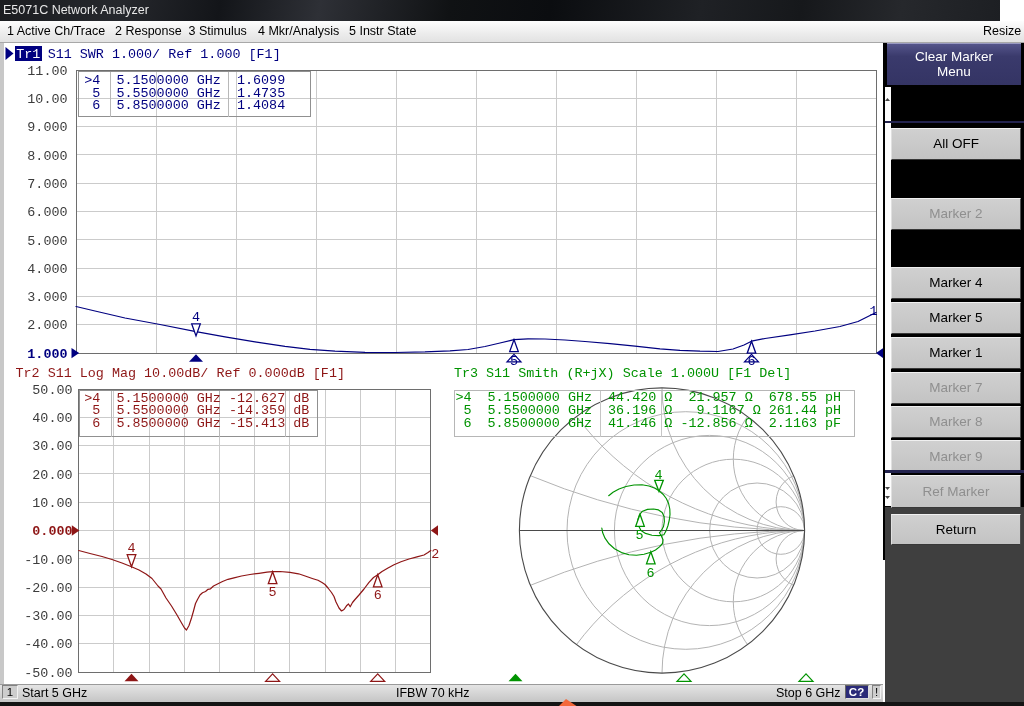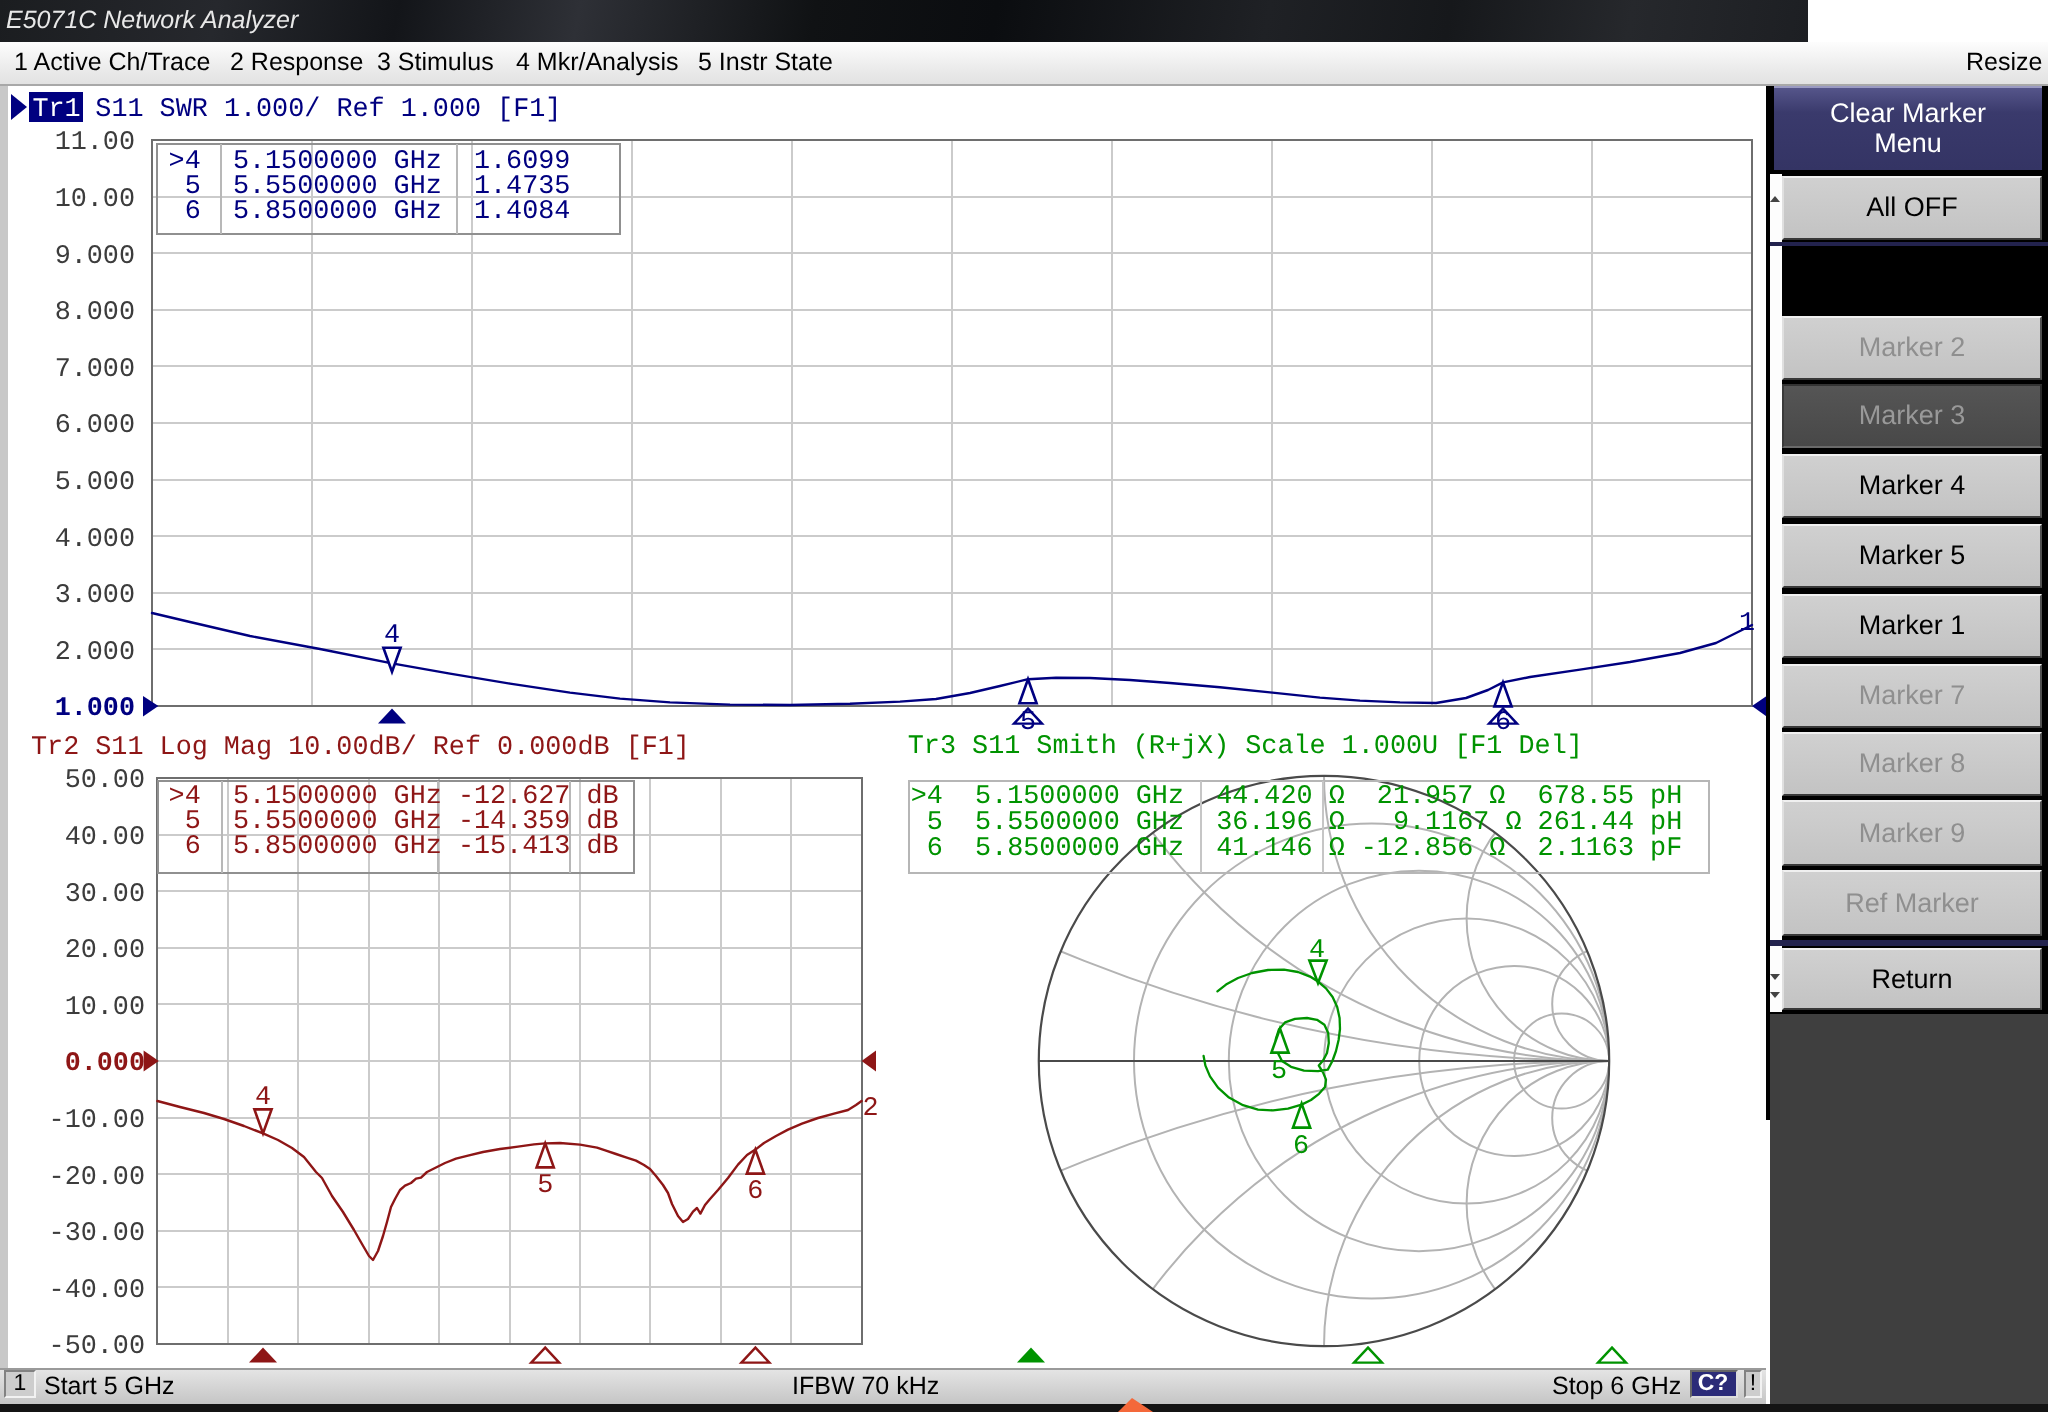--- a/index.html
+++ b/index.html
@@ -1,35 +1,35 @@
 <!DOCTYPE html>
 <html><head><meta charset="utf-8"><style>
 html,body{margin:0;padding:0;}
 body{width:1024px;height:706px;position:relative;overflow:hidden;background:#ffffff;
   font-family:"Liberation Sans",sans-serif;}
-#titlebar{position:absolute;left:0;top:0;width:904px;height:21px;
+#titlebar{position:absolute;left:0;top:0;width:1000px;height:21px;
   background:linear-gradient(100deg,#1b1d20 0%,#26282d 12%,#131519 22%,#2e3036 32%,#101214 45%,#0b0d10 55%,#1f2125 70%,#16181b 80%,#26282c 90%,#1d1f23 100%);
-  color:#e8e8e8;font-size:12.5px;line-height:21px;font-style:italic;}
+  color:#e8e8e8;font-size:12.5px;line-height:21px;}
 #titlebar span{position:absolute;left:3px;top:0;}
 #menubar{position:absolute;left:0;top:21px;width:1024px;height:21px;
   background:linear-gradient(#fdfdfd,#ececec 60%,#e2e2e2);
   border-bottom:1px solid #a8a8a8;font-size:12.5px;color:#000;}
 #menubar span{position:absolute;top:0;line-height:21px;}
 #frame{position:absolute;left:0;top:43px;width:4px;height:641px;background:#c8c8c8;}
 #sidebar{position:absolute;left:883px;top:43px;width:141px;height:517px;background:#000;}
 #sidebar .dim{position:absolute;left:2px;top:464px;width:139px;height:195px;background:#3f3f3f;}
 #sidebar .scroll{position:absolute;left:1.5px;top:44px;width:6px;height:419px;background:#fdfdfd;}
 #skhead{position:absolute;left:4px;top:0px;width:134px;height:41.5px;
   background:linear-gradient(#55558a,#3a3a6c 30%,#343464);border-top:1px solid #9a9ac2;
   color:#fff;font-size:13.5px;text-align:center;line-height:15px;padding-top:5px;box-sizing:border-box;}
 .btn{position:absolute;left:8px;width:130px;background:linear-gradient(#d0d0d0,#c3c3c3);
   border-top:1px solid #f0f0f0;border-left:1px solid #e0e0e0;
   border-right:1px solid #505050;border-bottom:1px solid #383838;
   box-sizing:border-box;color:#000;font-size:13.5px;display:flex;align-items:center;
-  justify-content:center;}
+  justify-content:center;margin-top:40px;}
 .btn.dis{color:#8f8f8f;}
 .btn.sel{background:linear-gradient(#555,#484848);color:#999;
   border-top-color:#333;border-left-color:#3a3a3a;border-right-color:#2a2a2a;border-bottom-color:#6a6a6a;}
 .sep{position:absolute;left:2px;width:139px;height:2.5px;background:#23234e;}
 #statusbar{position:absolute;left:0;top:684px;width:883px;height:18px;
   background:linear-gradient(#e4e4e4,#c5c5c5);border-top:1px solid #9a9a9a;box-sizing:border-box;
   font-size:12.5px;color:#000;}
 #statusbar span{position:absolute;top:0;line-height:17px;}
 #bottomstrip{position:absolute;left:0;top:702px;width:1024px;height:4px;background:#141414;}
 #cursor{position:absolute;left:558px;top:699px;width:0;height:0;
@@ -197,21 +197,20 @@
 <span style="left:349px">5 Instr State</span>
 <span style="left:983px">Resize</span>
 </div>
 <div id="frame"></div>
 <div id="sidebar">
 <div class="scroll"></div>
 <div class="dim"></div>
 <div id="skhead">Clear Marker<br>Menu</div>
 <div class="btn en" style="top:45px;height:31.5px">All OFF</div>
 <div class="btn dis" style="top:115px;height:31.5px">Marker 2</div>
-<div class="btn sel" style="top:148.5px;height:32.5px">Marker 3</div>
 <div class="btn en" style="top:183.5px;height:32px">Marker 4</div>
 <div class="btn en" style="top:218.5px;height:32.5px">Marker 5</div>
 <div class="btn en" style="top:253.5px;height:32.5px">Marker 1</div>
 <div class="btn dis" style="top:288.5px;height:32px">Marker 7</div>
 <div class="btn dis" style="top:322.5px;height:32.5px">Marker 8</div>
 <div class="btn dis" style="top:357px;height:32.5px">Marker 9</div>
 <div class="btn en" style="top:430.5px;height:31.5px">Return</div>
 <div class="btn dis" style="top:391.5px;height:33px">Ref Marker</div>
 <div class="sep" style="top:77.5px"></div>
 <div class="sep" style="top:427px"></div>

